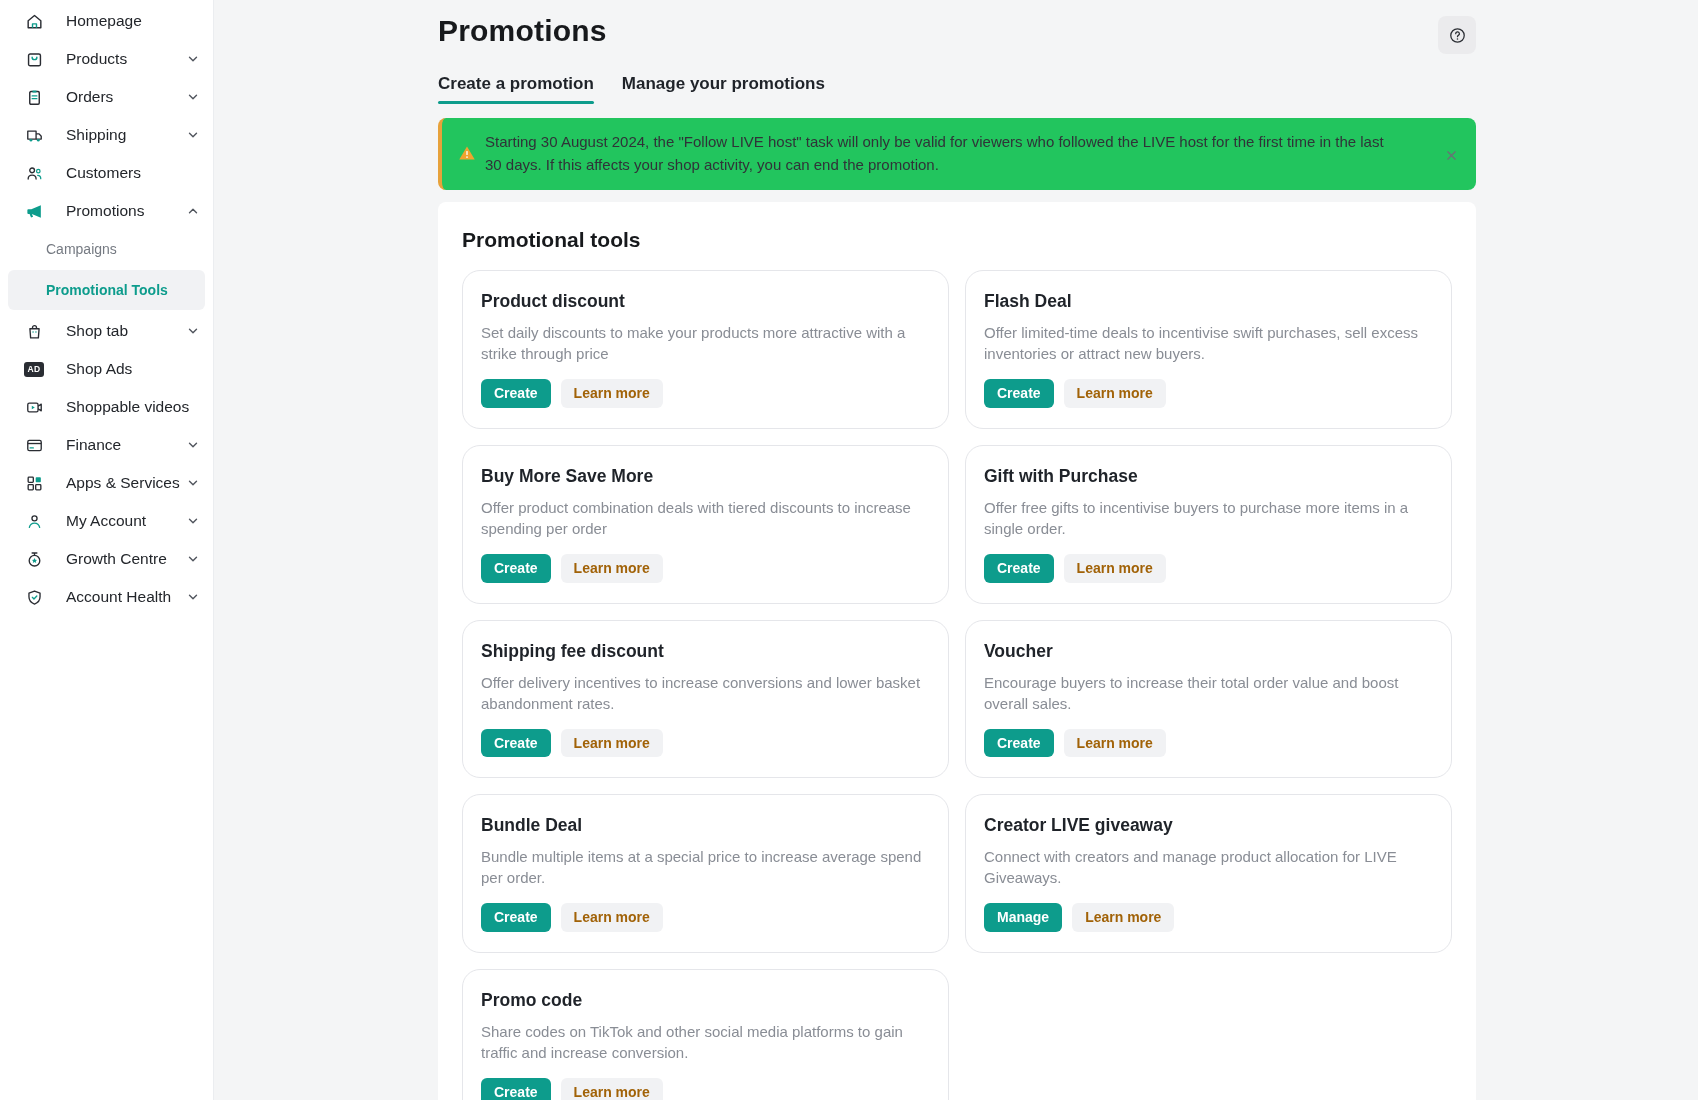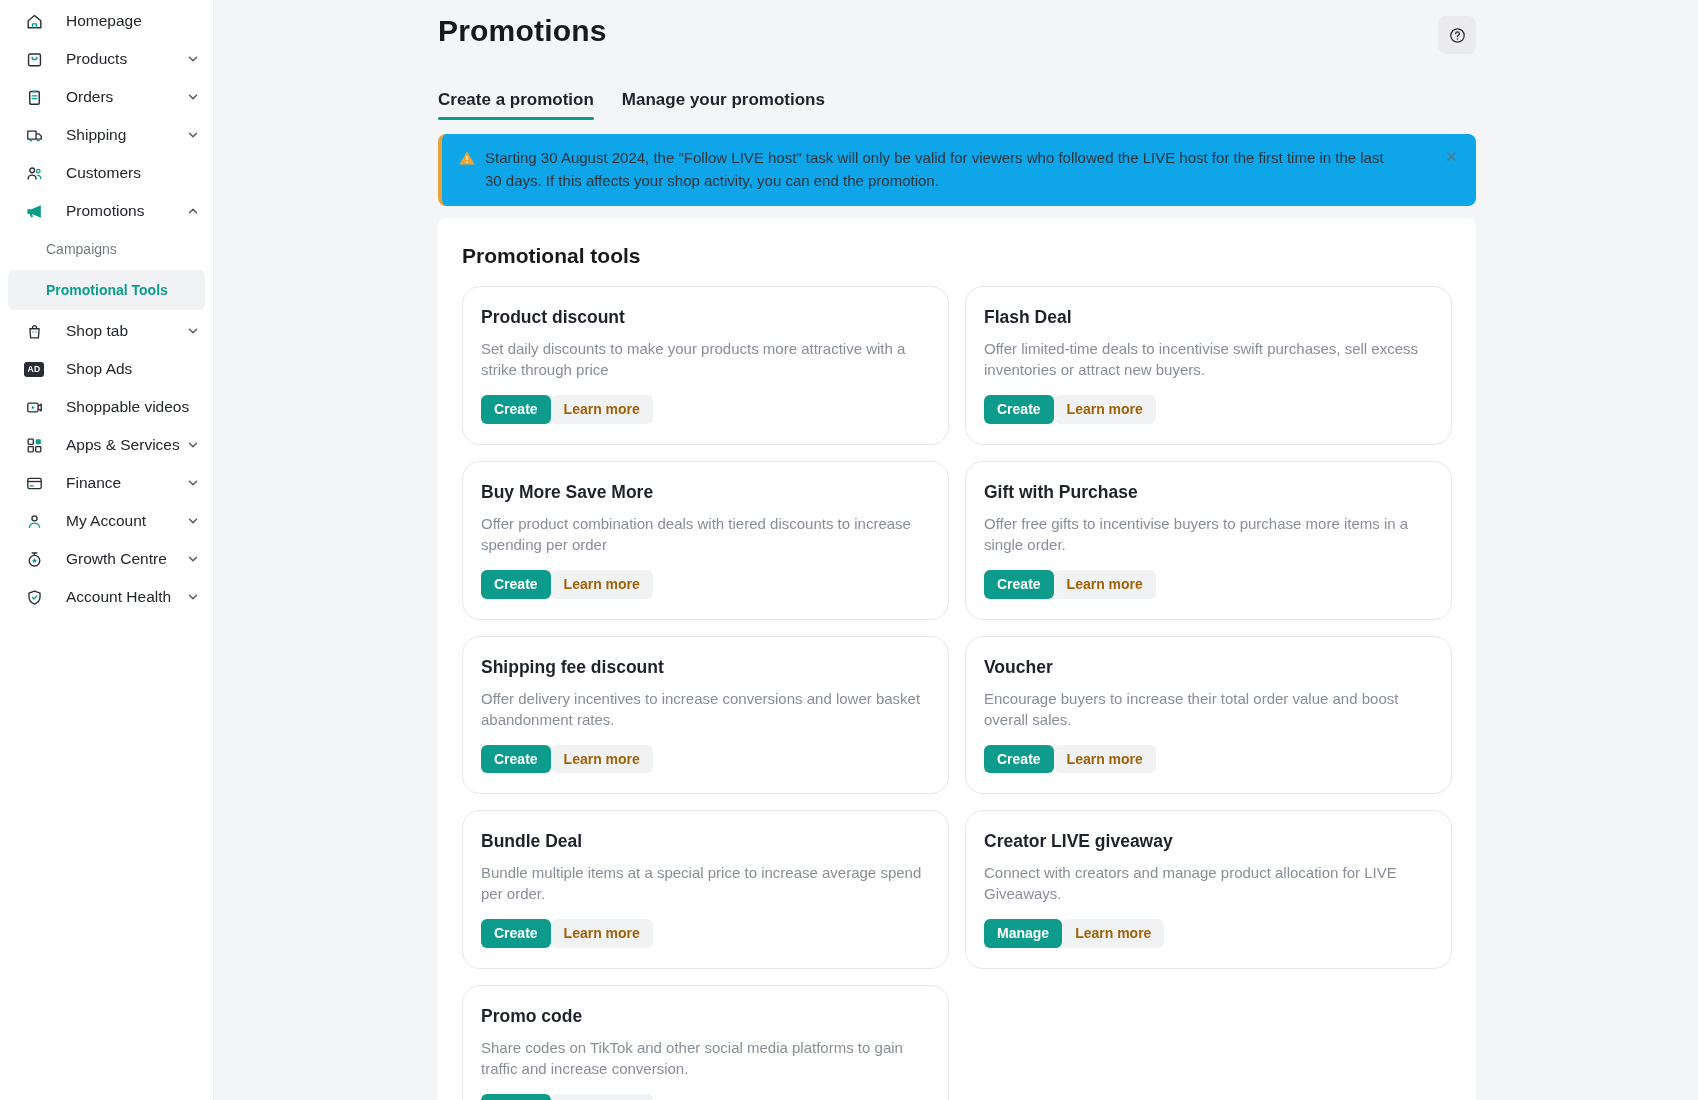--- a/index.html
+++ b/index.html
@@ -24,36 +24,36 @@
   .ad-badge { width:20px; height:15px; background:#2a2d33; color:#fff; font-size:8.5px; font-weight:700; letter-spacing:.4px; border-radius:3px; display:flex; align-items:center; justify-content:center; }
 
   
   .main { flex:1; }
   .content { width:1038px; margin-left:224px; padding-top:14px; }
 
   .header-row { display:flex; align-items:flex-start; justify-content:space-between; }
   .page-title { font-size:30px; font-weight:700; color:#17191c; letter-spacing:.2px; }
   .help-btn { width:38px; height:38px; border-radius:8px; background:#ebebed; display:flex; align-items:center; justify-content:center; cursor:pointer; margin-top:2px; }
 
-  .tabs { display:flex; gap:28px; margin-top:36px; }
+  .tabs { display:flex; gap:28px; margin-top:20px; }
   .tab { font-size:17px; font-weight:600; color:#1f2329; padding-bottom:10px; cursor:pointer; position:relative; }
   .tab.active::after { content:""; position:absolute; left:0; right:0; bottom:0; height:3px; border-radius:2px; background:#0D9C8C; }
 
-  .banner { margin-top:14px; background:#0ea5e9; border-radius:8px; border-left:4px solid #E7A23B; padding:13px 18px 14px 16px; display:flex; align-items:flex-start; }
+  .banner { margin-top:14px; background:#22c55e; border-radius:8px; border-left:4px solid #E7A23B; padding:13px 18px 14px 16px; display:flex; align-items:center; }
   .banner .warn { flex:none; margin-top:2px; }
   .banner-text { flex:1; margin-left:9px; padding-right:44px; font-size:15px; line-height:1.5; color:#303338; }
   .banner-close { flex:none; margin-top:3px; cursor:pointer; display:flex; }
 
   .panel { margin-top:12px; margin-bottom:20px; background:#fff; border-radius:8px; padding:26px 24px 26px; }
   .panel-heading { font-size:21px; font-weight:700; color:#17191c; }
   .cards { margin-top:18px; display:grid; grid-template-columns:1fr 1fr; gap:16px; }
   .card { border:1px solid #e5e6ea; border-radius:18px; padding:20px 24px 20px 18px; min-height:146px; background:#fff; }
   .card-title { font-size:17.5px; font-weight:700; color:#1f2329; }
   .card-desc { margin-top:10px; font-size:15px; line-height:1.4; color:#898d95; }
-  .card-actions { margin-top:15px; display:flex; align-items:center; }
+  .card-actions { margin-top:15px; display:flex; gap:10px; align-items:center; }
   .btn { border:none; border-radius:6px; font-family:inherit; font-size:14px; font-weight:600; padding:6px 13px; cursor:pointer; line-height:1.2; }
   .btn-primary { background:#0D9C8C; color:#ffffff; }
   .btn-secondary { background:#f1f2f4; color:#a16207; }
 </style>
 </head>
 <body>
 
 <nav class="sidebar">
 
   <div class="nav-item">
@@ -179,43 +179,43 @@
           <path d="M16.5 10.5l4-2.7v8.4l-4-2.7" stroke="#2a2d33" stroke-width="1.7" fill="none" stroke-linejoin="round"></path>
           <path d="M8.6 9.8v4.4l3.8-2.2z" fill="#0D9C8C"></path>
         </svg>
     </span>
     <span class="label">Shoppable videos</span>
   </div>
 
   <div class="nav-item">
     <span class="icon">
       <svg width="19" height="19" viewBox="0 0 24 24">
+          <rect x="3.5" y="5.5" width="17" height="13" rx="2" stroke="#2a2d33" stroke-width="1.7" fill="none"></rect>
+          <path d="M3.5 9.5h17" stroke="#2a2d33" stroke-width="1.7"></path>
+          <path d="M6.5 15h4" stroke="#0D9C8C" stroke-width="1.7" stroke-linecap="round"></path>
+        </svg>
+    </span>
+    <span class="label">Finance</span>
+    <span class="chev">
+        <svg width="12" height="12" viewBox="0 0 12 12">
+          <path d="M2.5 4.3l3.5 3.5 3.5-3.5" stroke="#50555d" stroke-width="1.4" fill="none" stroke-linecap="round" stroke-linejoin="round"></path>
+        </svg>
+      </span>
+  </div>
+
+  <div class="nav-item">
+    <span class="icon">
+      <svg width="19" height="19" viewBox="0 0 24 24">
           <rect x="4" y="4" width="6.5" height="6.5" rx="1" stroke="#2a2d33" stroke-width="1.7" fill="none"></rect>
           <rect x="13.5" y="4" width="6.5" height="6.5" rx="1" fill="#0D9C8C"></rect>
           <rect x="4" y="13.5" width="6.5" height="6.5" rx="1" stroke="#2a2d33" stroke-width="1.7" fill="none"></rect>
           <rect x="13.5" y="13.5" width="6.5" height="6.5" rx="1" stroke="#2a2d33" stroke-width="1.7" fill="none"></rect>
         </svg>
     </span>
     <span class="label">Apps &amp; Services</span>
-    <span class="chev">
-        <svg width="12" height="12" viewBox="0 0 12 12">
-          <path d="M2.5 4.3l3.5 3.5 3.5-3.5" stroke="#50555d" stroke-width="1.4" fill="none" stroke-linecap="round" stroke-linejoin="round"></path>
-        </svg>
-      </span>
-  </div>
-
-  <div class="nav-item">
-    <span class="icon">
-      <svg width="19" height="19" viewBox="0 0 24 24">
-          <rect x="3.5" y="5.5" width="17" height="13" rx="2" stroke="#2a2d33" stroke-width="1.7" fill="none"></rect>
-          <path d="M3.5 9.5h17" stroke="#2a2d33" stroke-width="1.7"></path>
-          <path d="M6.5 15h4" stroke="#0D9C8C" stroke-width="1.7" stroke-linecap="round"></path>
-        </svg>
-    </span>
-    <span class="label">Finance</span>
     <span class="chev">
         <svg width="12" height="12" viewBox="0 0 12 12">
           <path d="M2.5 4.3l3.5 3.5 3.5-3.5" stroke="#50555d" stroke-width="1.4" fill="none" stroke-linecap="round" stroke-linejoin="round"></path>
         </svg>
       </span>
   </div>
 
   <div class="nav-item">
     <span class="icon">
       <svg width="19" height="19" viewBox="0 0 24 24">

